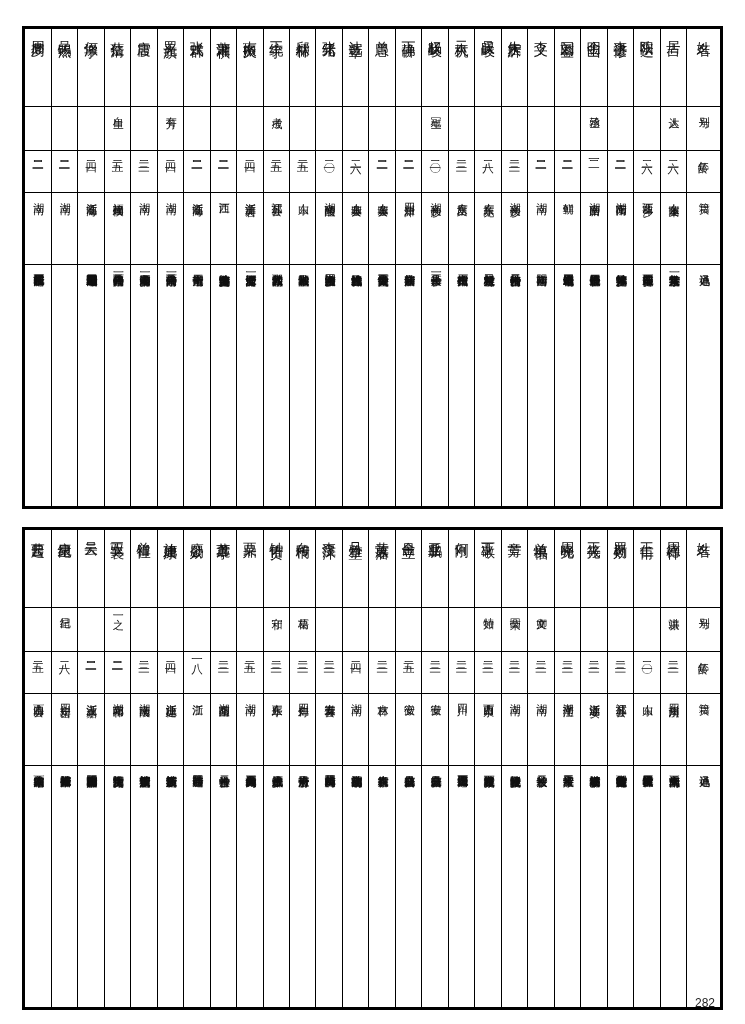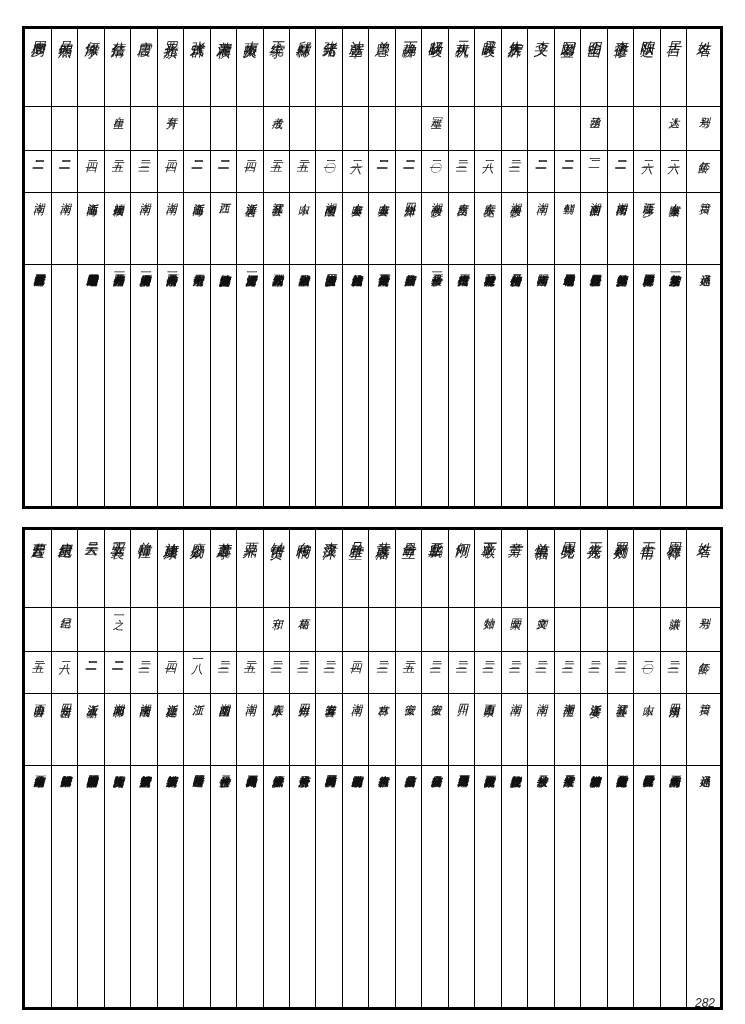--- a/index.html
+++ b/index.html
@@ -14,21 +14,20 @@
     color: #111111;
     position: relative;
     overflow: hidden;
   }
   .page {
     position: relative;
     width: 745px;
     height: 1024px;
     box-sizing: border-box;
     padding: 26px 22px 18px 22px;
-    font-style: italic;
   }
   .tbl-wrap {
     border: 2px solid #000;
     box-sizing: border-box;
   }
   table.roster {
     border-collapse: collapse;
     table-layout: fixed;
     width: 100%;
     direction: rtl;

